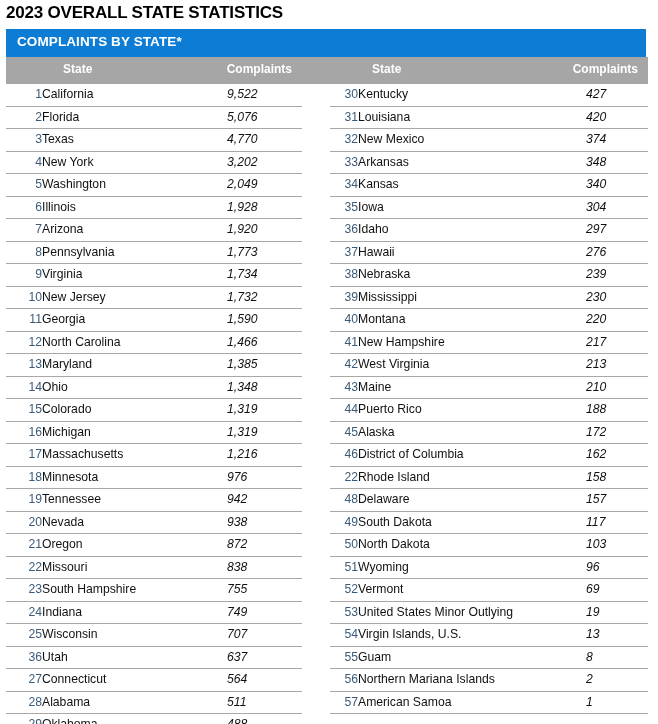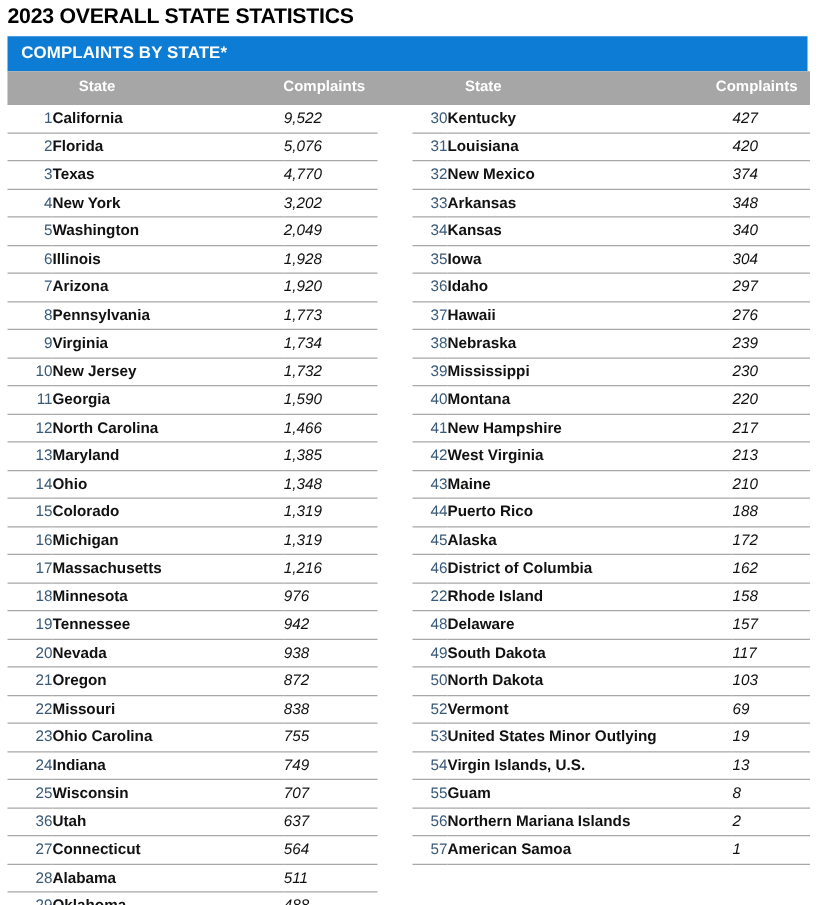--- a/index.html
+++ b/index.html
@@ -101,21 +101,21 @@
   td.rank {
     text-align: right;
     color: #3b5a78;
     font-weight: normal;
     font-size: 12px;
     padding-right: 6px;
   }
   td.name {
     text-align: left;
     color: #111111;
-    font-weight: bold;
+    font-weight: normal;
     padding-left: 14px;
     white-space: nowrap;
     overflow: hidden;
   }
   td.value {
     text-align: left;
     color: #111111;
     font-weight: normal;
     padding-right: 8px;
     font-size: 12.4px;
@@ -263,21 +263,21 @@
             <td class="name">Oregon</td>
             <td class="value">872</td>
           </tr>
           <tr>
             <td class="rank">22</td>
             <td class="name">Missouri</td>
             <td class="value">838</td>
           </tr>
           <tr>
             <td class="rank">23</td>
-            <td class="name">Ohio Carolina</td>
+            <td class="name">South Hampshire</td>
             <td class="value">755</td>
           </tr>
           <tr>
             <td class="rank">24</td>
             <td class="name">Indiana</td>
             <td class="value">749</td>
           </tr>
           <tr>
             <td class="rank">25</td>
             <td class="name">Wisconsin</td>
@@ -414,20 +414,25 @@
             <td class="rank">49</td>
             <td class="name">South Dakota</td>
             <td class="value">117</td>
           </tr>
           <tr>
             <td class="rank">50</td>
             <td class="name">North Dakota</td>
             <td class="value">103</td>
           </tr>
           <tr>
+            <td class="rank">51</td>
+            <td class="name">Wyoming</td>
+            <td class="value">96</td>
+          </tr>
+          <tr>
             <td class="rank">52</td>
             <td class="name">Vermont</td>
             <td class="value">69</td>
           </tr>
           <tr>
             <td class="rank">53</td>
             <td class="name">United States Minor Outlying</td>
             <td class="value">19</td>
           </tr>
           <tr>

